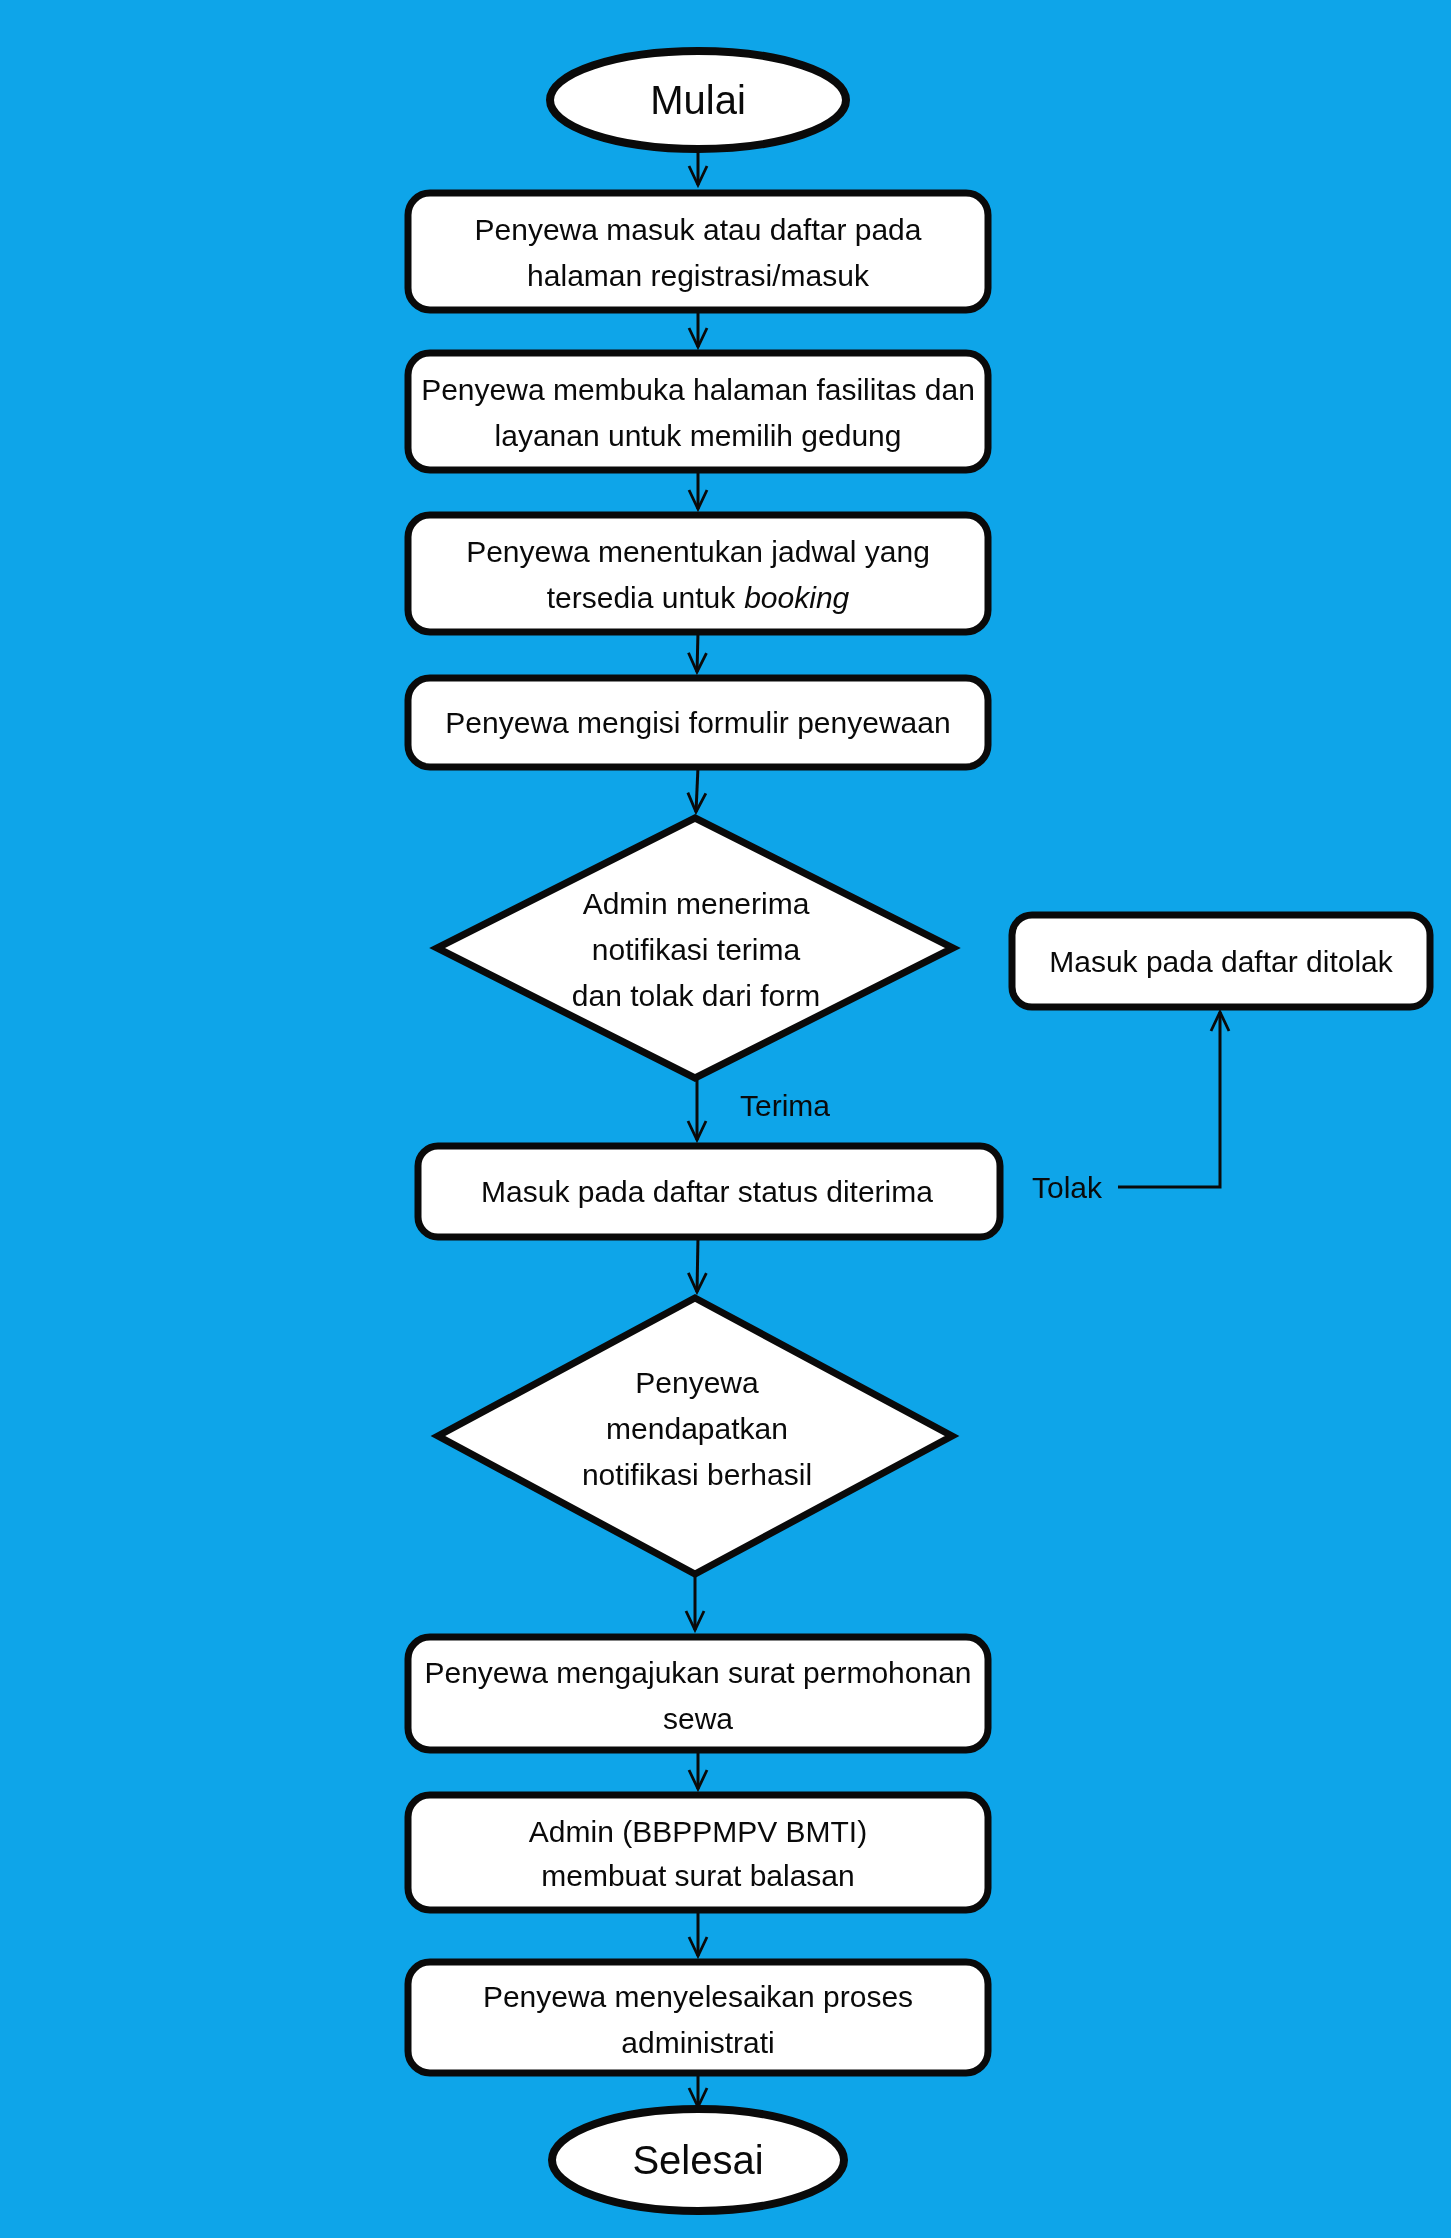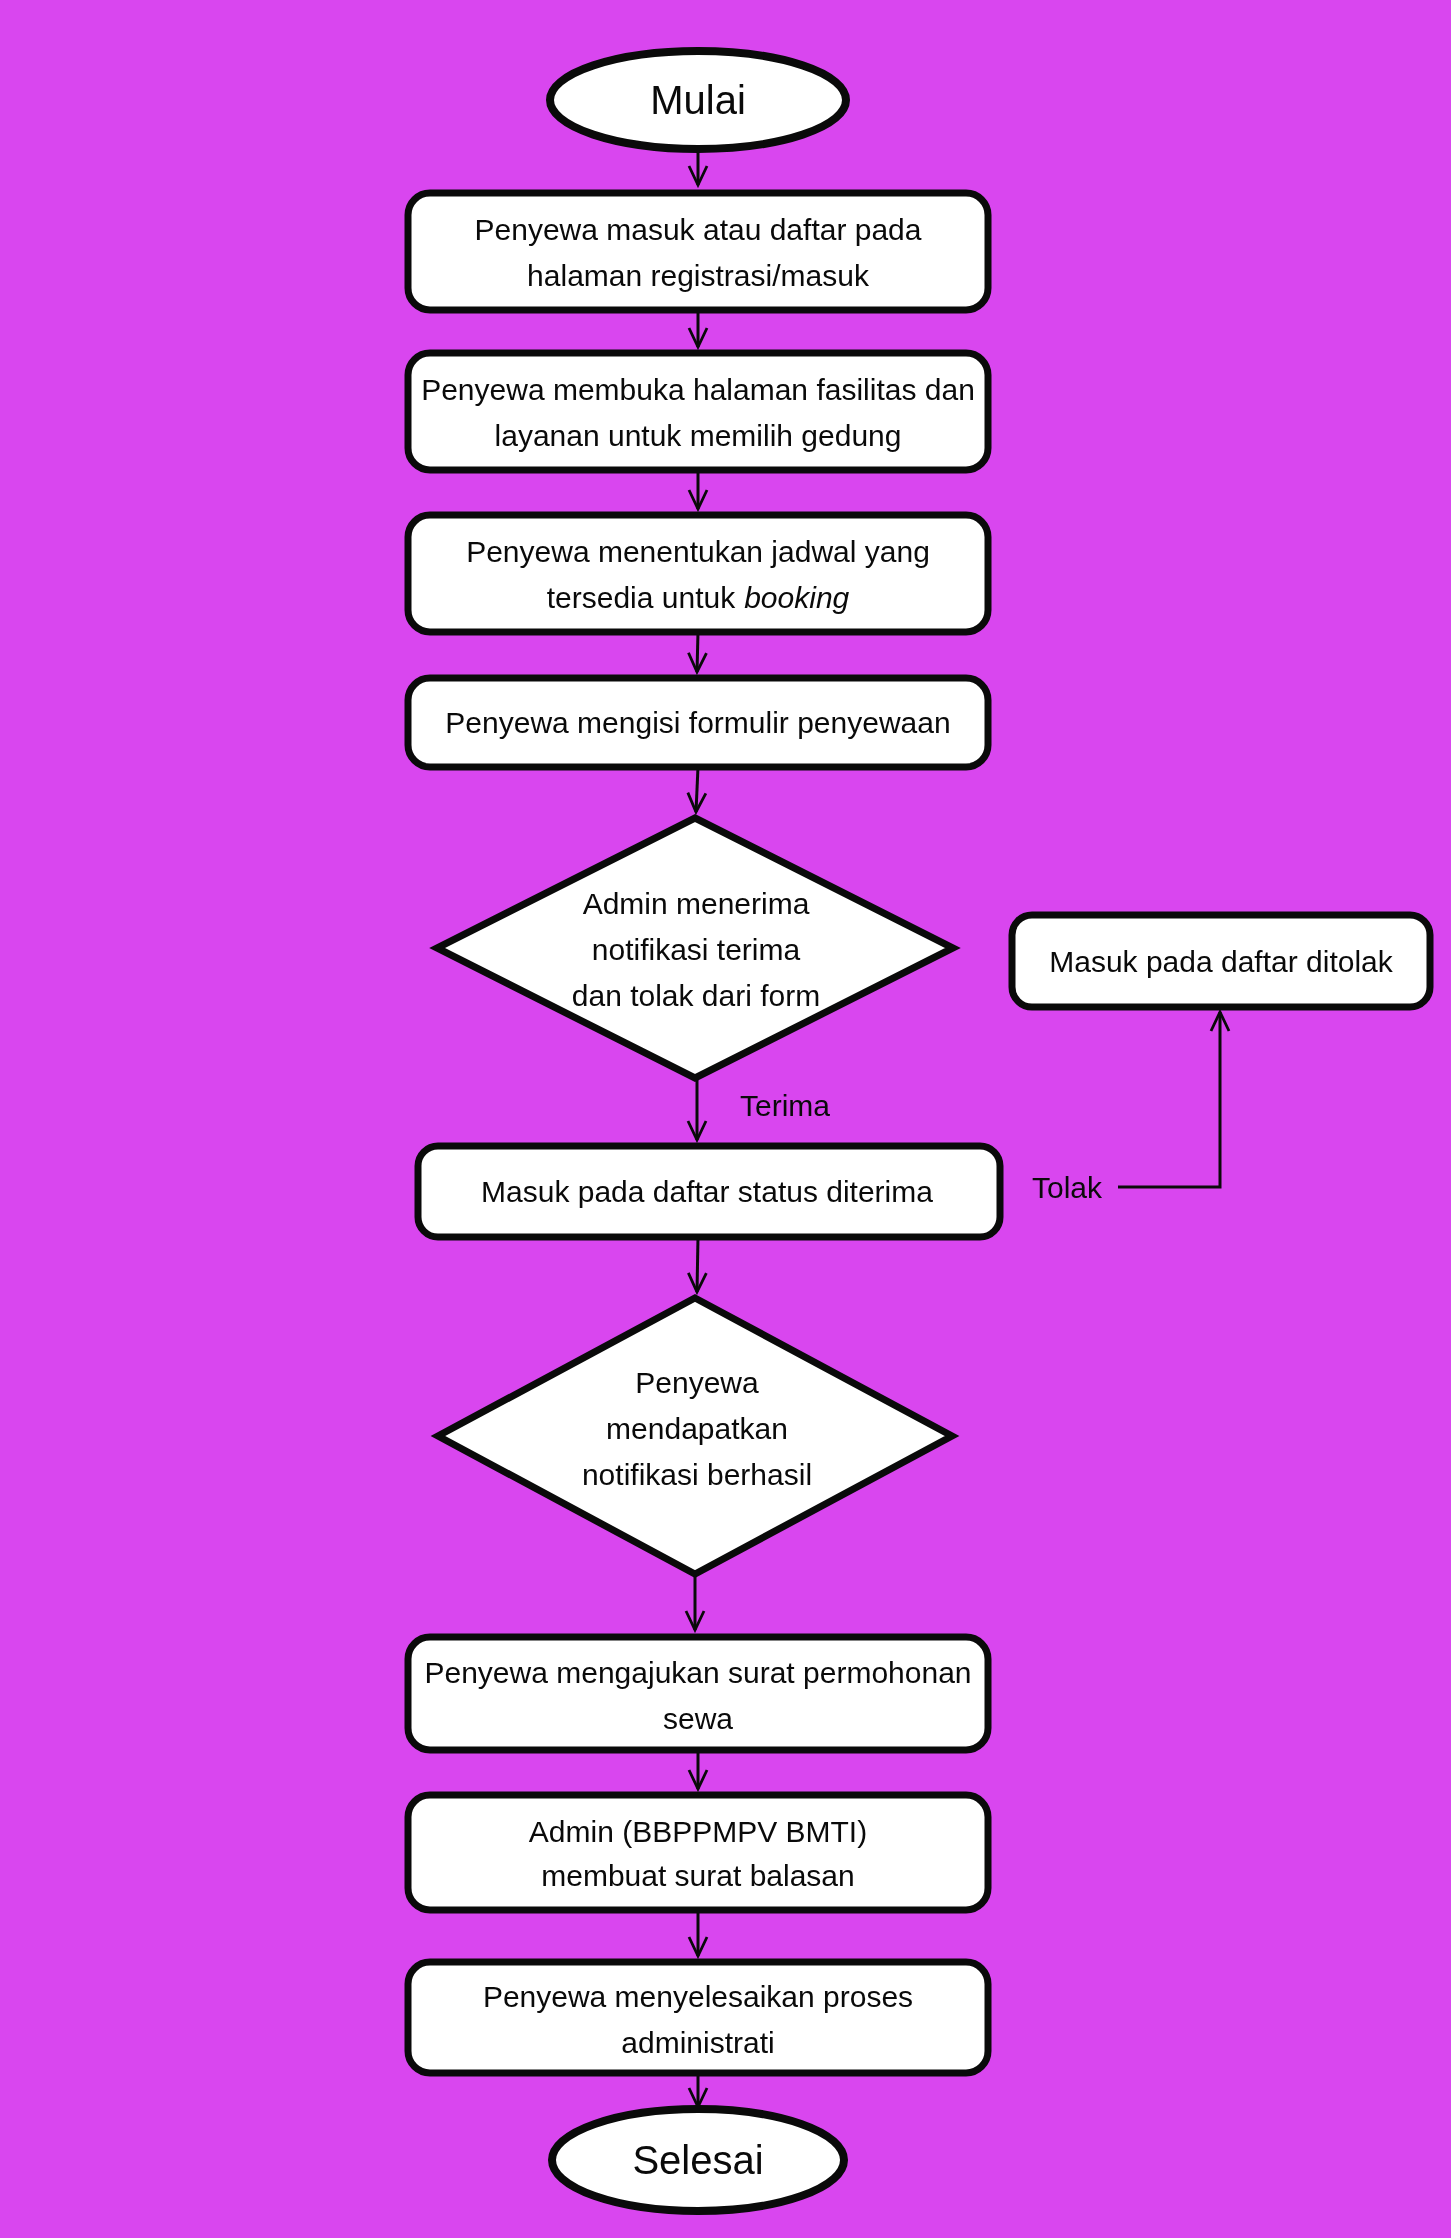--- a/index.html
+++ b/index.html
@@ -4,21 +4,21 @@
 <style>
   html, body {
     margin: 0;
     padding: 0;
     background: #ffffff;
   }
   .canvas {
     position: relative;
     width: 1451px;
     height: 2238px;
-    background: #d946ef;
+    background: #0ea5e9;
     font-family: "Liberation Sans", sans-serif;
     text-align: center;
   }
   svg text {
     font-family: "Liberation Sans", sans-serif;
     fill: #0a0a0a;
   }
   .node-shape {
     fill: #ffffff;
     stroke: #0a0a0a;

